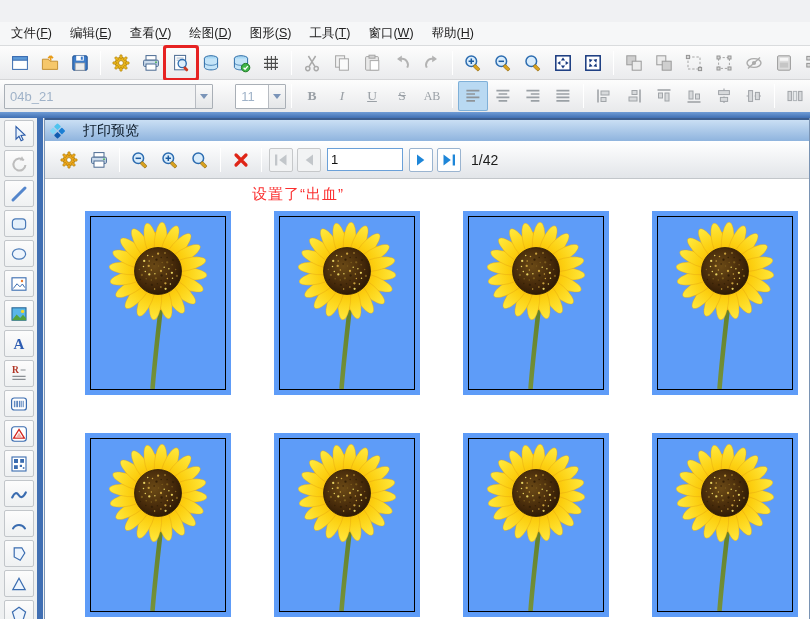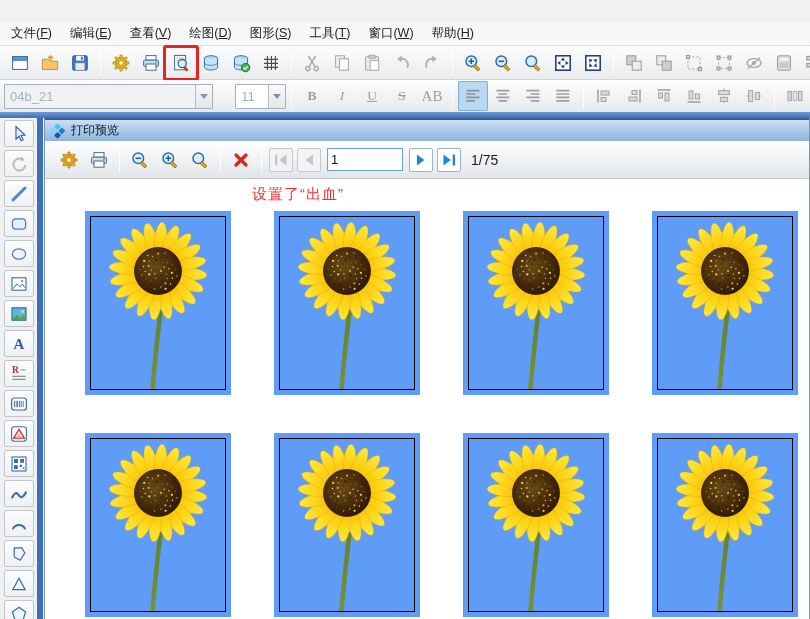--- a/index.html
+++ b/index.html
@@ -32,21 +32,21 @@
 .combo .drop::after{content:"";border:4px solid transparent;border-top:5px solid #7a94b8;margin-top:5px}
 
 #mdi-strip-h{position:absolute;left:0;top:112px;width:810px;height:6px;background:linear-gradient(#6f9cd6,var(--mdi))}
 #mdi-strip-v{position:absolute;left:37px;top:118px;width:6px;height:501px;background:var(--mdi)}
 #sidebar{position:absolute;left:0;top:118px;width:37px;height:501px;background:#eef0f1;display:flex;flex-direction:column;align-items:center;padding-top:2px;gap:3px;overflow:hidden}
 .stool{width:30px;height:27px;min-height:27px;border:1px solid #c2c6ca;border-radius:2px;background:linear-gradient(#fcfcfc,#eff1f2);display:flex;align-items:center;justify-content:center}
 
 #preview-window{position:absolute;left:44px;top:118px;width:766px;height:501px;background:#fff;border:1px solid #7a94b4;border-top:none}
 #pw-titlebar{position:absolute;left:0;top:0;width:100%;height:23px;background:linear-gradient(#cadff4,#8fb4de);border-top:2px solid #3c5e8f;display:flex;align-items:center;padding-left:5px}
 #pw-icon{width:15px;height:15px}
-#pw-title{font-size:12px;color:#0c1a28;margin-left:6px}
+#pw-title{font-size:14px;color:#0c1a28;margin-left:18px}
 #pw-toolbar{position:absolute;left:0;top:23px;width:100%;height:38px;background:linear-gradient(#ffffff,#e2e5e9);border-bottom:1px solid #c2c6ca;display:flex;align-items:center;padding-left:9px}
 .pbtn{width:28px;height:28px;margin:0 1px;display:flex;align-items:center;justify-content:center}
 .navbtn{width:24px;height:24px;border:1px solid #9ab4d0;background:#fff;border-radius:2px;display:flex;align-items:center;justify-content:center;margin:0 2px}
 .navbtn.disabled{border-color:#c6c8ca;background:#f2f3f4}
 #page-input{width:76px;height:23px;border:1px solid #6aa0d8;font-size:13px;padding:0 3px;margin:0 4px;font-family:inherit;color:#111}
 #page-indicator{font-size:14px;color:#1a1a1a;margin-left:8px}
 #pw-area{position:absolute;left:0;top:61px;width:764px;height:526px;background:#fff;overflow:hidden}
 #annotation{position:absolute;left:207px;top:6px;font-size:15px;color:var(--ann);letter-spacing:1px;white-space:nowrap}
 .label{position:absolute;width:146px;height:184px;background:var(--bleed)}
 .lab-art{position:absolute;left:6px;top:6px;width:134px;height:172px;overflow:hidden}
@@ -346,21 +346,21 @@
             <span class="ft" style="text-decoration:underline">U</span>
           </span>
         </button>
         <button class="tbtn disabled">
           <span class="ic">
             <span class="ft" style="text-decoration:line-through">S</span>
           </span>
         </button>
         <button class="tbtn disabled">
           <span class="ic">
-            <span class="ft" style="font-size:15px">AB</span>
+            <span class="ft" style="font-size:12px">AB</span>
           </span>
         </button>
         <span class="tsep"></span>
         <button class="tbtn disabled active">
           <span class="ic">
             <svg width="20" height="20" viewBox="0 0 20 20" xmlns="http://www.w3.org/2000/svg">
               <path d="M3.4 4.6h13M3.4 8h8.6M3.4 11.4h13M3.4 14.8h8.6" stroke="#8e9499" stroke-width="1.7"></path>
             </svg>
           </span>
         </button>
@@ -706,21 +706,21 @@
           </button>
           <button class="navbtn">
             <span class="ic">
               <svg width="20" height="20" viewBox="0 0 20 20" xmlns="http://www.w3.org/2000/svg">
                 <path d="M4.5 4.5v11L11.8 10Z" fill="#1e86d8"></path>
                 <rect x="13.7" y="4.5" width="2.3" height="11" fill="#1e86d8"></rect>
               </svg>
             </span>
           </button>
         </div>
-      <span id="page-indicator">1/75</span>
+      <span id="page-indicator">1/42</span>
     </div>
     <div id="pw-area">
       <div id="annotation">设置了“出血”</div>
     <div class="label" style="left: 40px; top: 32px;">
           <div class="lab-art"><svg width="134" height="172" viewBox="0 0 134 172" xmlns="http://www.w3.org/2000/svg">
               <path d="M71 80C68 108 64 140 61.5 172" fill="none" stroke="url(#sg)" stroke-width="4.6"></path>
               <g transform="translate(67,54)">
                 <ellipse cx="24" cy="0" rx="15" ry="5.8" fill="#f4a90c" transform="rotate(9)"></ellipse>
                 <ellipse cx="24" cy="0" rx="15" ry="5.8" fill="#f4a90c" transform="rotate(34.7)"></ellipse>
                 <ellipse cx="24" cy="0" rx="15" ry="5.8" fill="#f4a90c" transform="rotate(60.4)"></ellipse>

